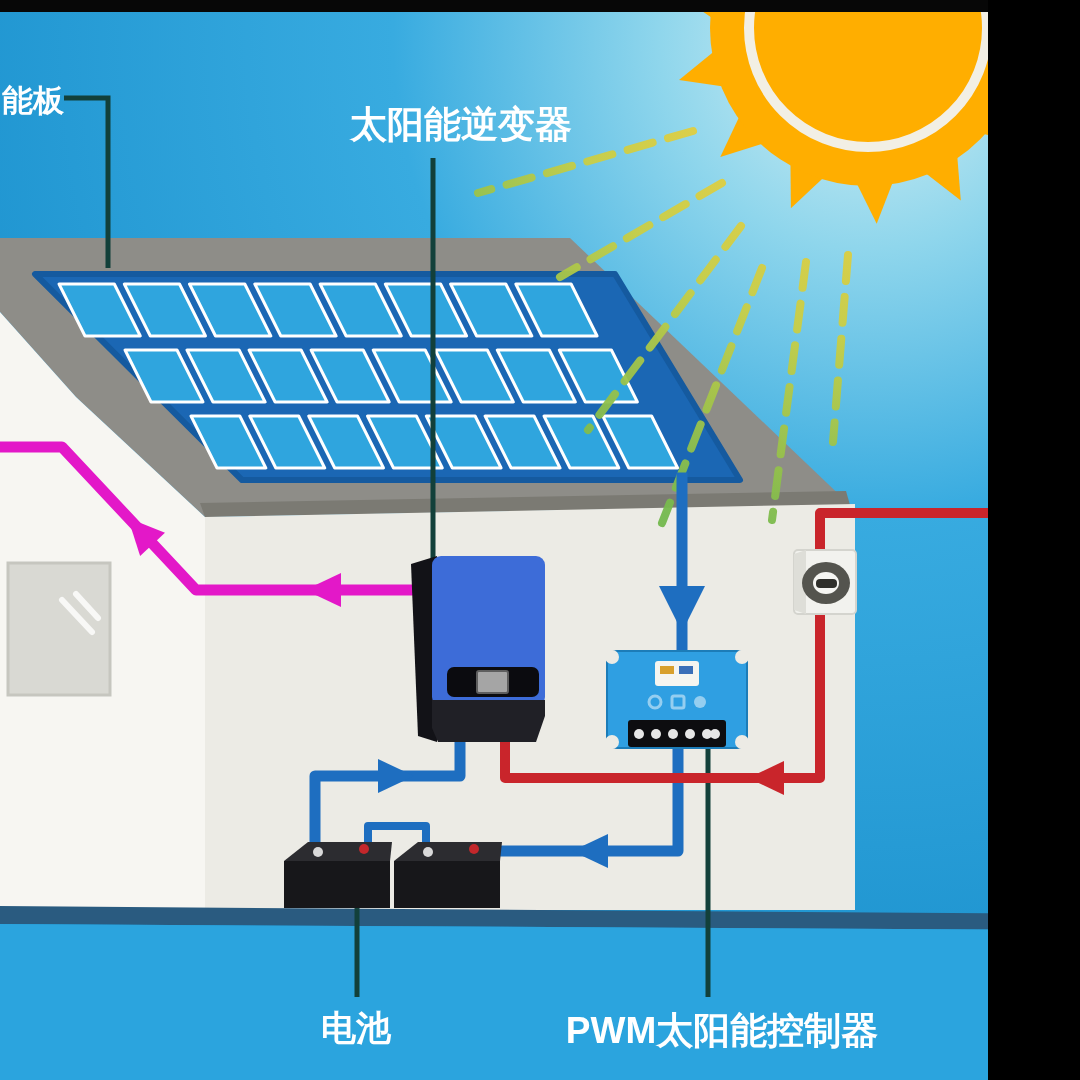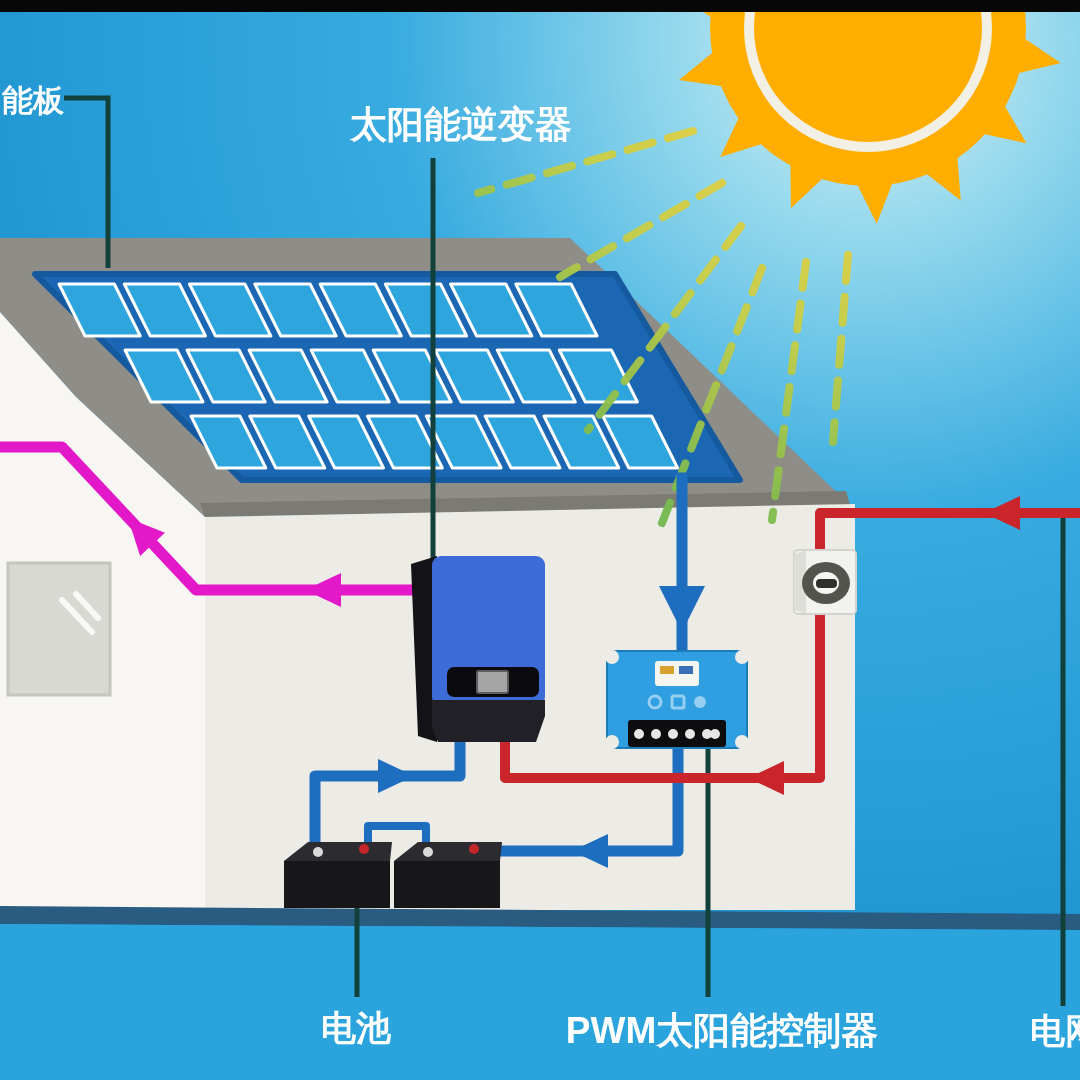--- a/index.html
+++ b/index.html
@@ -1,16 +1,16 @@
 <!DOCTYPE html>
 <html style="--c-sky: #259FD9; --c-sun: #FFAE00; --c-sun_ring: #F2EFE4; --c-roof: #8E8D88; --c-gable_wall: #F7F6F2; --c-front_wall: #ECEBE5; --c-panel_frame: #1B67B4; --c-panel_cell: #2FA5DE; --c-wire_dc_blue: #1E6EC0; --c-wire_ac_red: #C9252B; --c-wire_ac_magenta: #E318C8; --c-leader_green: #12403A; --c-ground_band: #2A5B80; --c-ground: #2BA4DE; --c-inverter_blue: #3D6CD8; --c-controller_blue: #2F9FE2; --c-battery_black: #17171A; --c-label_text: #FFFFFF;"><head>
 <meta charset="utf-8">
 <style>
   html,body{margin:0;padding:0;background:#000;}
-  .stage{position:relative;width:1080px;height:1080px;overflow:hidden;background:#0f766e;}
+  .stage{position:relative;width:988px;height:1080px;overflow:hidden;background:#0f766e;}
   svg{display:block;}
   text{
     font-family:"Liberation Sans","DejaVu Sans",sans-serif;
     font-weight:bold;
     fill:var(--c-label_text,#fff);
   }
   .sky-base{fill:url(#skyGrad);}
   .sun-body{fill:var(--c-sun,#FFAE00);}
   .sun-spike{fill:var(--c-sun,#FFAE00);}
   .sun-ring{fill:none;stroke:var(--c-sun_ring,#F2EFE4);stroke-width:10;}

